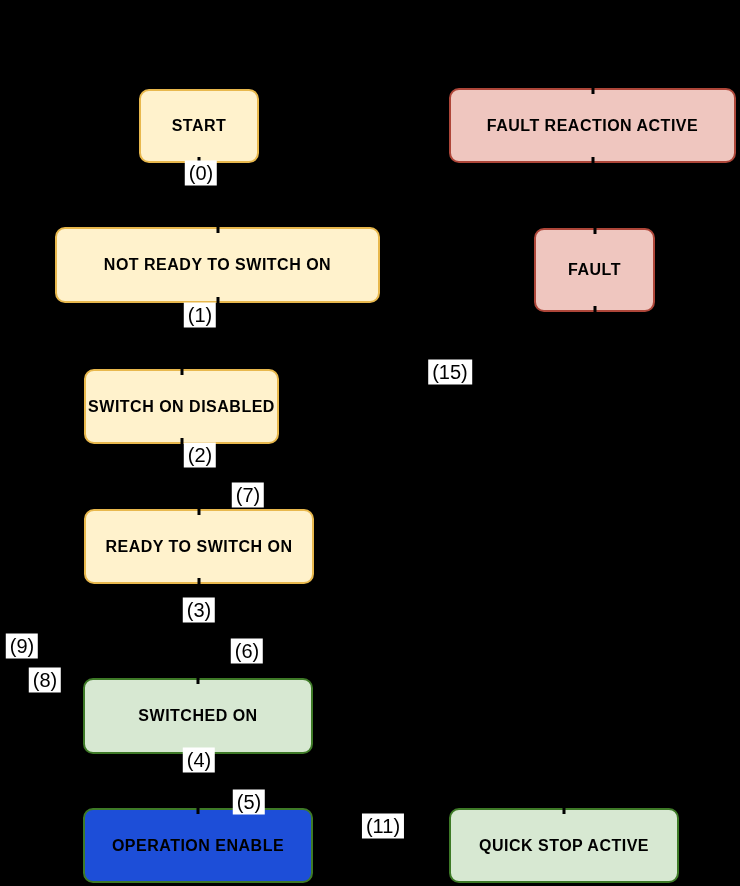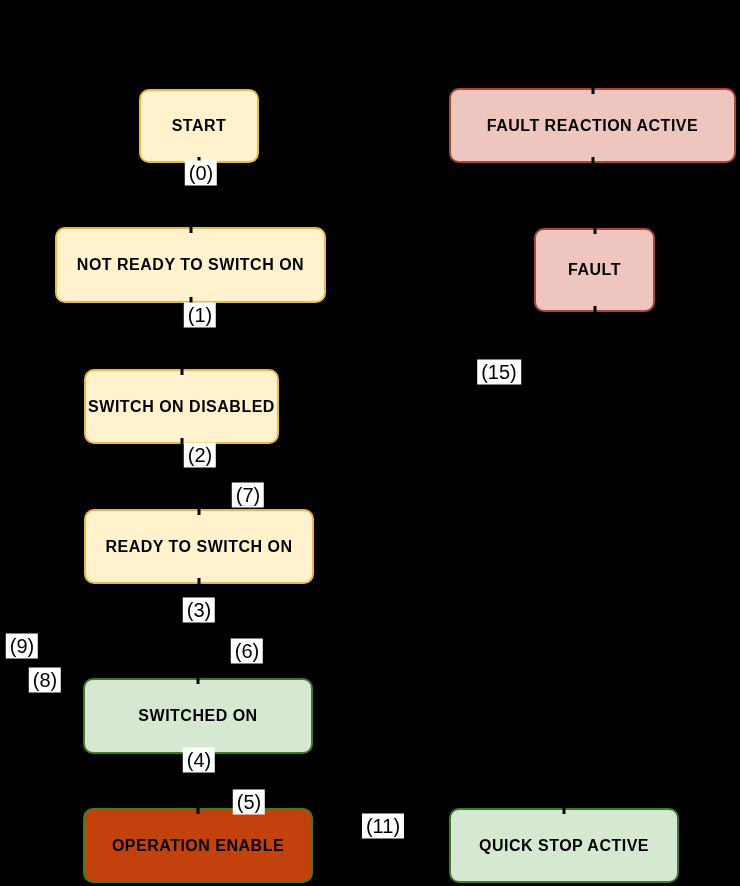--- a/index.html
+++ b/index.html
@@ -58,21 +58,21 @@
 <div id="canvas" style="background: rgb(0, 0, 0);">
     <div class="state" style="left: 139px; top: 89px; width: 120px; height: 74px; background: rgb(255, 242, 204); border-color: rgb(232, 184, 77);">
       <span class="state-label">START</span>
       <div class="port port-bottom"></div>
     </div>
     <div class="state" style="left: 449px; top: 88px; width: 287px; height: 75px; background: rgb(239, 198, 191); border-color: rgb(174, 70, 57);">
       <span class="state-label">FAULT REACTION ACTIVE</span>
       <div class="port port-top"></div>
       <div class="port port-bottom"></div>
     </div>
-    <div class="state" style="left: 55px; top: 227px; width: 271px; height: 76px; background: rgb(255, 242, 204); border-color: rgb(232, 184, 77);">
+    <div class="state" style="left: 55px; top: 227px; width: 325px; height: 76px; background: rgb(255, 242, 204); border-color: rgb(232, 184, 77);">
       <span class="state-label">NOT READY TO SWITCH ON</span>
       <div class="port port-top"></div>
       <div class="port port-bottom"></div>
     </div>
     <div class="state" style="left: 534px; top: 228px; width: 121px; height: 84px; background: rgb(239, 198, 191); border-color: rgb(174, 70, 57);">
       <span class="state-label">FAULT</span>
       <div class="port port-top"></div>
       <div class="port port-bottom"></div>
     </div>
     <div class="state" style="left: 84px; top: 369px; width: 195px; height: 75px; background: rgb(255, 242, 204); border-color: rgb(232, 184, 77);">
@@ -83,31 +83,31 @@
     <div class="state" style="left: 83px; top: 678px; width: 230px; height: 76px; background: rgb(215, 232, 210); border-color: rgb(62, 122, 39);">
       <span class="state-label">SWITCHED ON</span>
       <div class="port port-top"></div>
       <div class="port port-bottom"></div>
     </div>
     <div class="state" style="left: 84px; top: 509px; width: 230px; height: 75px; background: rgb(255, 242, 204); border-color: rgb(232, 184, 77);">
       <span class="state-label">READY TO SWITCH ON</span>
       <div class="port port-top"></div>
       <div class="port port-bottom"></div>
     </div>
-    <div class="state" style="left: 83px; top: 808px; width: 230px; height: 75px; background: #c2410c; border-color: rgb(62, 122, 39);">
+    <div class="state" style="left: 83px; top: 808px; width: 230px; height: 75px; background: #1d4ed8; border-color: rgb(62, 122, 39);">
       <span class="state-label">OPERATION ENABLE</span>
       <div class="port port-top"></div>
     </div>
     <div class="state" style="left: 449px; top: 808px; width: 230px; height: 75px; background: rgb(215, 232, 210); border-color: rgb(62, 122, 39);">
       <span class="state-label">QUICK STOP ACTIVE</span>
       <div class="port port-top"></div>
     </div>
     <div class="chip" style="left: 201px; top: 173px; background: rgb(255, 255, 255); color: rgb(0, 0, 0);">(0)</div>
     <div class="chip" style="left: 200px; top: 315px; background: rgb(255, 255, 255); color: rgb(0, 0, 0);">(1)</div>
-    <div class="chip" style="left: 499px; top: 372px; background: rgb(255, 255, 255); color: rgb(0, 0, 0);">(15)</div>
+    <div class="chip" style="left: 450px; top: 372px; background: rgb(255, 255, 255); color: rgb(0, 0, 0);">(15)</div>
     <div class="chip" style="left: 200px; top: 455px; background: rgb(255, 255, 255); color: rgb(0, 0, 0);">(2)</div>
     <div class="chip" style="left: 248px; top: 495px; background: rgb(255, 255, 255); color: rgb(0, 0, 0);">(7)</div>
     <div class="chip" style="left: 199px; top: 610px; background: rgb(255, 255, 255); color: rgb(0, 0, 0);">(3)</div>
     <div class="chip" style="left: 22px; top: 646px; background: rgb(255, 255, 255); color: rgb(0, 0, 0);">(9)</div>
     <div class="chip" style="left: 247px; top: 651px; background: rgb(255, 255, 255); color: rgb(0, 0, 0);">(6)</div>
     <div class="chip" style="left: 45px; top: 680px; background: rgb(255, 255, 255); color: rgb(0, 0, 0);">(8)</div>
     <div class="chip" style="left: 199px; top: 760px; background: rgb(255, 255, 255); color: rgb(0, 0, 0);">(4)</div>
     <div class="chip" style="left: 249px; top: 802px; background: rgb(255, 255, 255); color: rgb(0, 0, 0);">(5)</div>
     <div class="chip" style="left: 383px; top: 826px; background: rgb(255, 255, 255); color: rgb(0, 0, 0);">(11)</div>
   </div>

